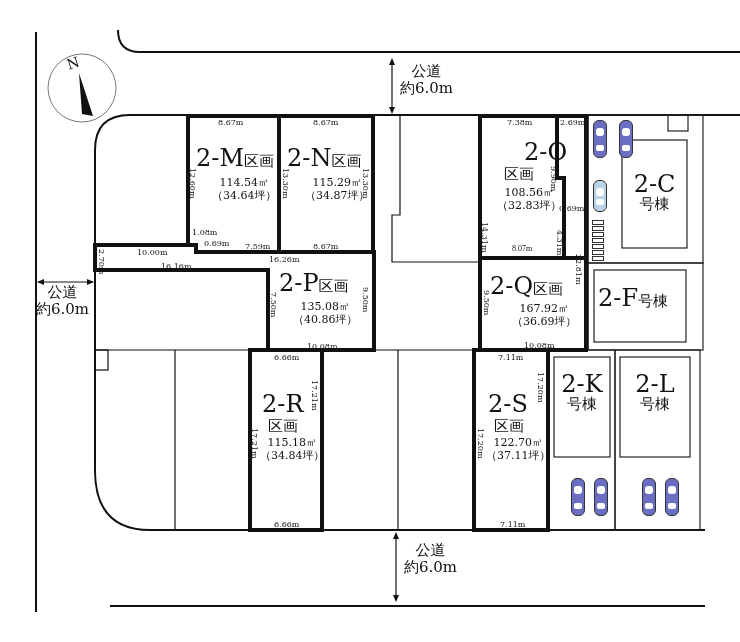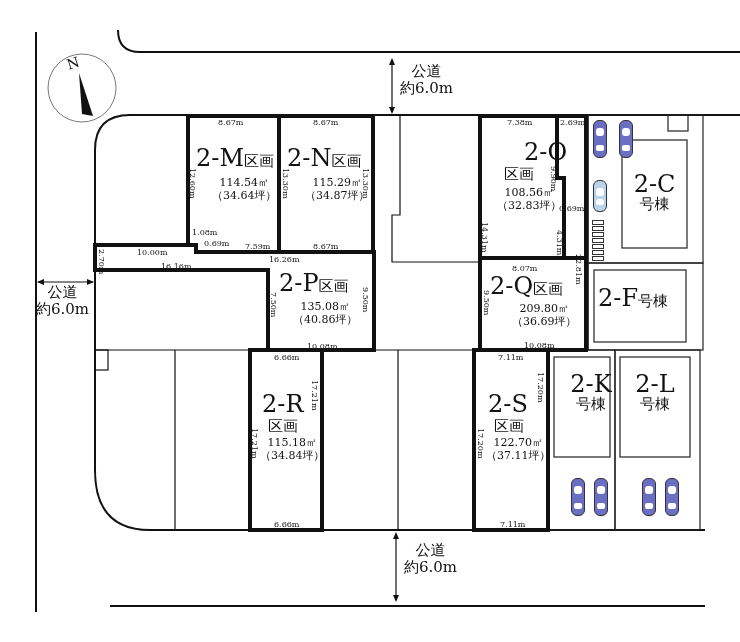--- a/index.html
+++ b/index.html
@@ -166,30 +166,30 @@
   <span class="abs lbl-big" style="left:16px;top:22px;margin-left:26px;">2-O</span>
   <span class="abs lbl-sub" style="left:22px;top:48px;">区画</span>
   <div class="abs lbl-area" style="left:15px;top:68px;">
     <div>108.56㎡</div>
       <div>（32.83坪）</div>
   </div>
   <span class="abs vdim" style="left:67px;top:48px;">9.90m</span>
   <span class="abs dim" style="left:77px;top:86px;">0.69m</span>
   <span class="abs vdim" style="left:73px;top:112px;">4.31m</span>
   <span class="abs vdim" style="left:-2px;top:104px;">14.31m</span>
-  <span class="abs dim" style="left:30px;top:146px;">8.07m</span>
+  <span class="abs dim" style="left:30px;top:126px;font-family:Liberation Serif, serif;">8.07m</span>
   <span class="abs vdim" style="left:92px;top:136px;">22.81m</span>
 </div>
 
 <div class="abs" style="left:482px;top:260px;width:102px;height:72px;">
   <span class="abs lbl-big" style="left:8px;top:14px;">
     <span>2-Q</span><span class="lbl-sub">区画</span>
   </span>
   <div class="abs lbl-area" style="left:30px;top:42px;">
-    <div>209.80㎡</div>
+    <div>167.92㎡</div>
       <div>（36.69坪）</div>
   </div>
   <span class="abs vdim" style="left:0;top:30px;">9.50m</span>
   <span class="abs dim" style="left:42px;top:81px;">10.08m</span>
 </div>
 
 <div class="abs" style="left:252px;top:352px;width:66px;height:176px;">
   <span class="abs dim" style="left:22px;top:1px;">6.66m</span>
   <span class="abs vdim" style="left:58px;top:28px;">17.21m</span>
   <span class="abs lbl-big" style="left:10px;top:40px;">2-R</span>
@@ -215,21 +215,21 @@
   <span class="abs dim" style="left:24px;top:168px;">7.11m</span>
 </div>
 
 <div class="abs" style="left:622px;top:172px;width:65px;text-align:center;">
   <div class="lbl-big">2-C</div>
   <div class="lbl-sub">号棟</div>
 </div>
 <div class="abs" style="left:598px;top:286px;width:90px;">
   <span class="lbl-big">2-F</span><span class="lbl-sub">号棟</span>
 </div>
-<div class="abs" style="left:554px;top:372px;width:56px;text-align:center;padding-left:9px;">
+<div class="abs" style="left:554px;top:372px;width:56px;text-align:center;">
   <div class="lbl-big">2-K</div>
   <div class="lbl-sub">号棟</div>
 </div>
 <div class="abs" style="left:620px;top:372px;width:70px;text-align:center;">
   <div class="lbl-big">2-L</div>
   <div class="lbl-sub">号棟</div>
 </div>
 
 <div class="car" style="left:593px;top:120px;"></div>
 <div class="car" style="left:619px;top:120px;"></div>

